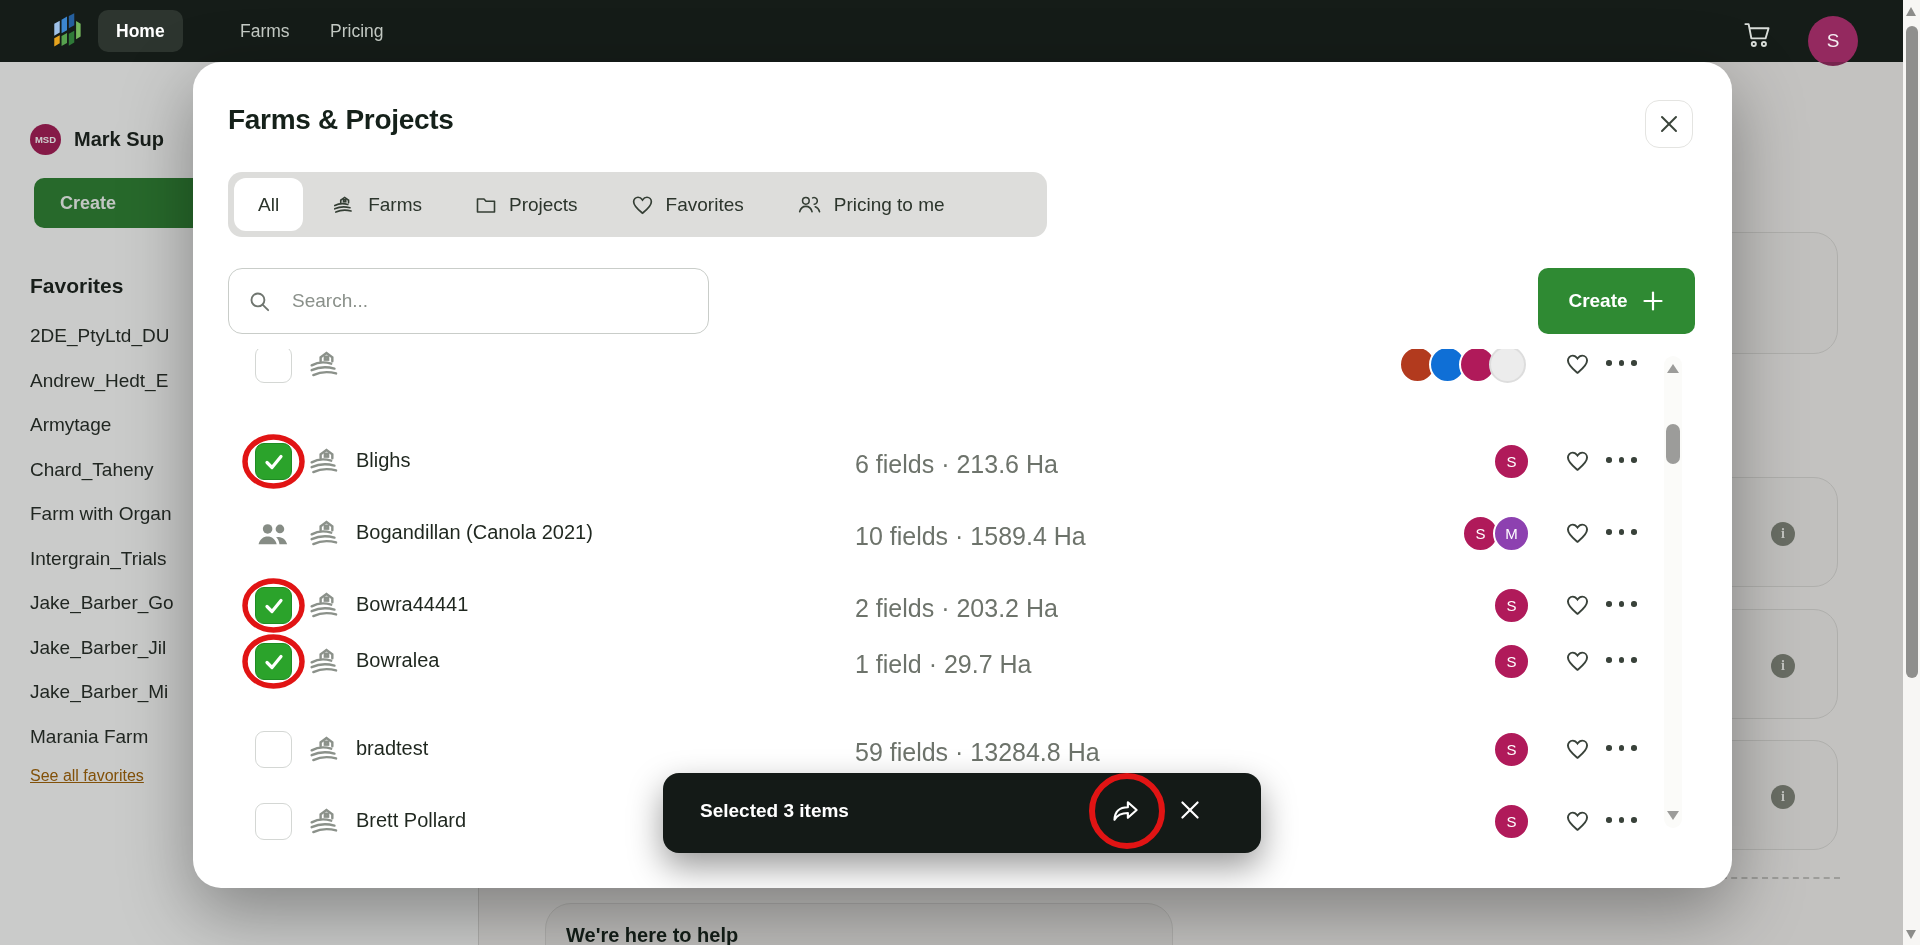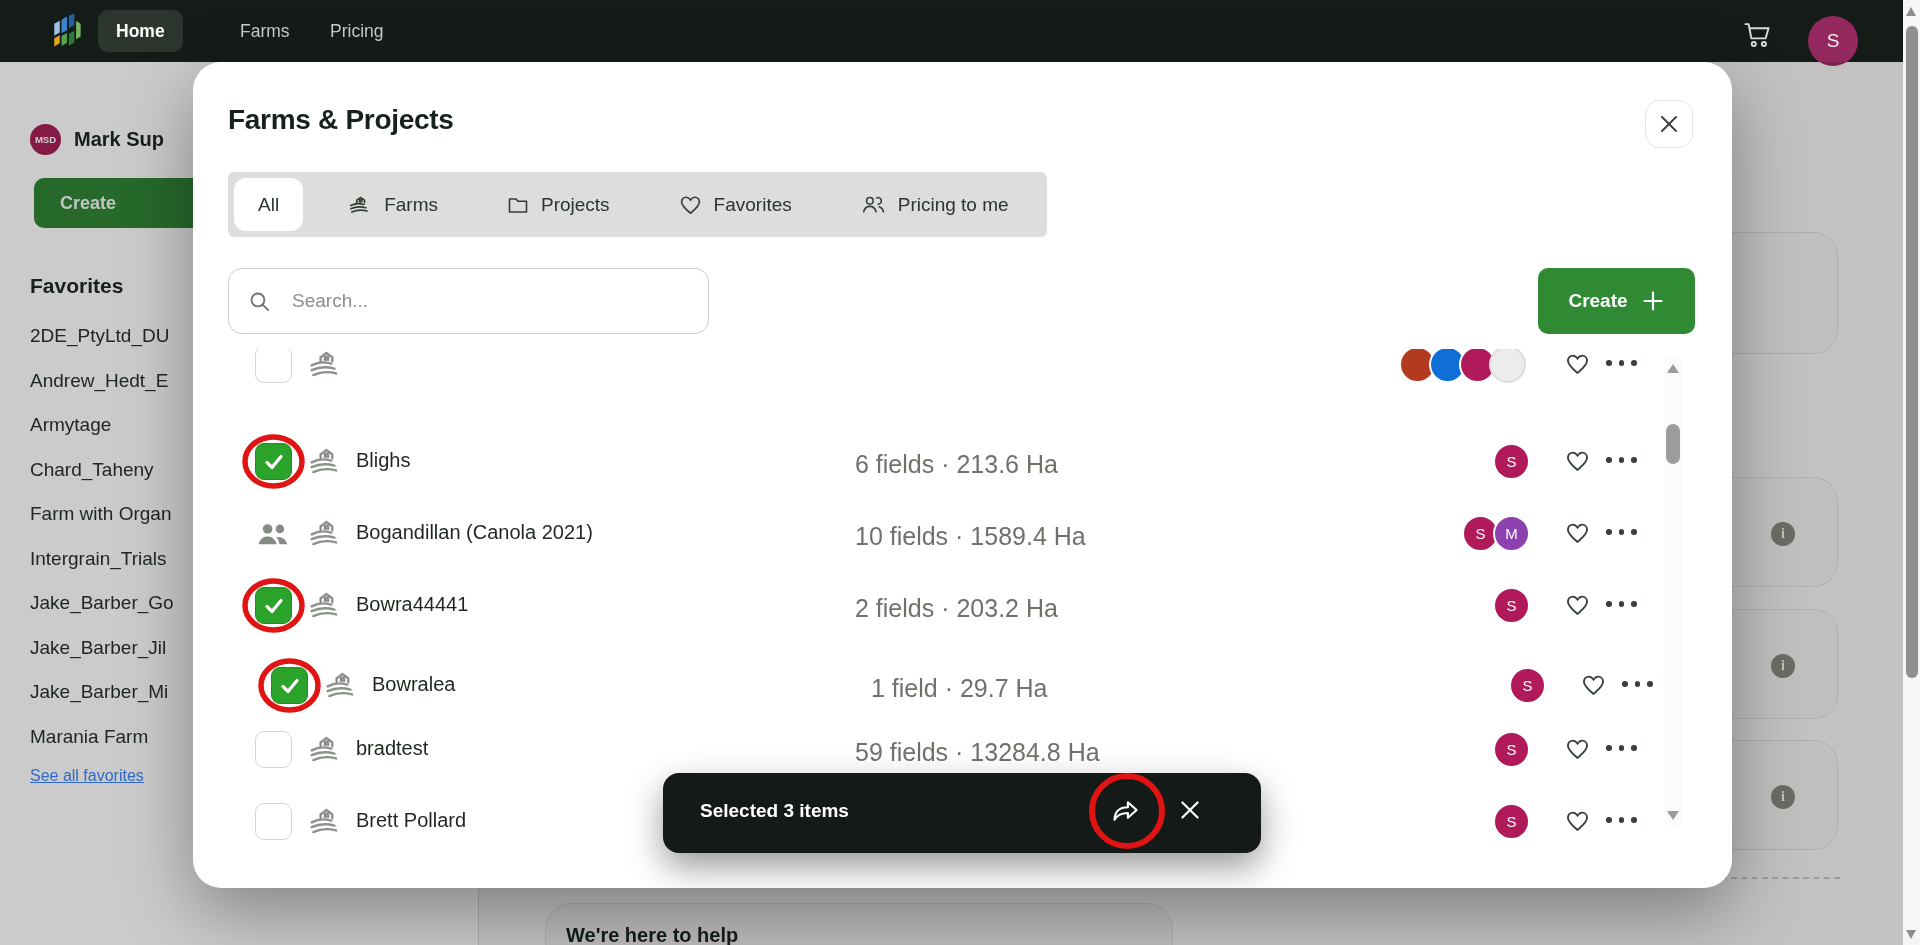--- a/index.html
+++ b/index.html
@@ -18,36 +18,36 @@
   
   .page { position:absolute; left:0; top:62px; width:1920px; height:883px; }
   .sidebar { position:absolute; left:0; top:0; width:479px; height:883px; background:#fdfdfc; border-right:1px solid #d8d7d4; }
   .user-row { position:absolute; left:30px; top:62px; display:flex; align-items:center; gap:13px; }
   .msd-badge { width:31px; height:31px; border-radius:50%; background:#a51d55; color:#fff; font-size:9.5px; font-weight:bold; display:flex; align-items:center; justify-content:center; }
   .user-name { font-size:20px; font-weight:bold; color:#1b221c; }
   .side-create { position:absolute; left:34px; top:116px; width:240px; height:50px; background:#2e8132; border-radius:10px; color:#f2f6f2; font-size:18px; font-weight:bold; display:flex; align-items:center; padding-left:26px; }
   .fav-title { position:absolute; left:30px; top:212px; font-size:21px; font-weight:bold; color:#1b221c; }
   .fav-list { position:absolute; left:30px; top:252px; width:430px; }
   .fav-item { height:44.5px; display:flex; align-items:center; font-size:19px; color:#272d27; white-space:nowrap; cursor:pointer; }
-  .see-all { position:absolute; left:30px; top:705px; font-size:16px; color:#3b82f6; text-decoration:underline; cursor:pointer; }
+  .see-all { position:absolute; left:30px; top:705px; font-size:16px; color:#a16207; text-decoration:underline; cursor:pointer; }
 
   .bg-card { position:absolute; background:#f1efec; border:1px solid #dbd9d6; border-radius:24px; }
   .info-dot { position:absolute; width:24px; height:24px; border-radius:50%; background:#82867a; color:#f4f4f0; font-size:14px; font-weight:bold; display:flex; align-items:center; justify-content:center; font-family:"Liberation Serif", serif; }
   .dashed-line { position:absolute; left:1690px; top:815px; width:150px; border-top:2px dashed #c4c2bf; }
   .help-card { position:absolute; left:545px; top:841px; width:628px; height:104px; background:#eceae7; border:1px solid #dad8d5; border-radius:26px 26px 0 0; }
   .help-title { position:absolute; left:20px; top:20px; font-size:20px; font-weight:bold; color:#15211a; }
 
   
   .scrim { position:absolute; left:0; top:62px; width:1920px; height:883px; background:rgba(15,20,17,0.21); z-index:5; }
 
   
   .modal { position:absolute; left:193px; top:62px; width:1539px; height:826px; background:#ffffff; border-radius:28px; box-shadow:0 24px 70px rgba(0,0,0,0.35); z-index:10; overflow:hidden; }
   .m-title { position:absolute; left:35px; top:42px; font-size:28px; font-weight:bold; color:#15211a; letter-spacing:-0.3px; }
   .m-close { position:absolute; left:1452px; top:38px; width:48px; height:48px; border-radius:14px; border:1px solid #e4e4e1; background:#fff; display:flex; align-items:center; justify-content:center; cursor:pointer; }
-  .tabbar { position:absolute; left:35px; top:110px; width:819px; height:65px; background:#dddddb; border-radius:6px; display:flex; align-items:center; padding:6px; gap:20px; }
+  .tabbar { position:absolute; left:35px; top:110px; width:819px; height:65px; background:#dddddb; border-radius:14px; display:flex; align-items:center; padding:6px; gap:4px; }
   .tab { height:53px; border-radius:12px; display:flex; align-items:center; gap:11px; padding:0 24px; font-size:19px; color:#2c352c; cursor:pointer; }
   .tab.active { background:#ffffff; }
   .search-box { position:absolute; left:35px; top:206px; width:481px; height:66px; border:1.5px solid #c9cdc9; border-radius:14px; background:#fff; display:flex; align-items:center; padding:0 18px; gap:14px; }
   .search-box input { border:none; outline:none; font-size:19px; color:#2c352c; width:380px; font-family:"Liberation Sans", sans-serif; background:transparent;margin-left:6px; }
   .search-box input::placeholder { color:#8a908a; }
   .m-create { position:absolute; left:1345px; top:206px; width:157px; height:66px; background:#2f8a33; border-radius:10px; color:#fff; font-size:19px; font-weight:bold; display:flex; align-items:center; justify-content:center; gap:13px; cursor:pointer; }
 
   .listview { position:absolute; left:0; top:287px; width:1539px; height:539px; overflow:hidden; }
   .row { position:absolute; left:0; width:1539px; height:73px; }
   .cb { position:absolute; left:62px; top:18px; width:37px; height:37px; border-radius:9px; background:#fff; border:1.5px solid #d4d7d4; }
@@ -335,21 +335,21 @@
     </div>
     <div class="dots-btn">
             <i></i>
             <i></i>
             <i></i>
           </div>
   <svg class="annot" width="63" height="55" viewBox="0 0 63 55">
             <ellipse cx="31.5" cy="27.5" rx="28.5" ry="24.5" fill="none" stroke="#e11414" stroke-width="5.5"></ellipse>
           </svg>
         </div>
-        <div class="row" style="top: 300px; margin-left: 16px;">
+        <div class="row" style="top: 276px;">
     <div class="cb checked">
             <svg width="24" height="24" viewBox="0 0 24 24" fill="none" stroke="#ffffff" stroke-width="3.2" stroke-linecap="round" stroke-linejoin="round">
               <path d="M5 12.5 L10 17.5 L19 6.5"></path>
             </svg>
           </div>
     <svg class="farm-ic" width="39" height="39" viewBox="0 0 24 24" fill="none" stroke="#8b918a" stroke-width="1.5" stroke-linecap="round">
       <path d="M9 10 V7.6 L12.6 5 L16.2 7.6 V10"></path>
             <rect x="11.6" y="7.2" width="2" height="1.8"></rect>
       <path d="M3.5 12.5 Q9 9.5 15.5 11.5"></path>
             <path d="M3.5 15.5 Q10 12.5 17.5 14.5"></path>

